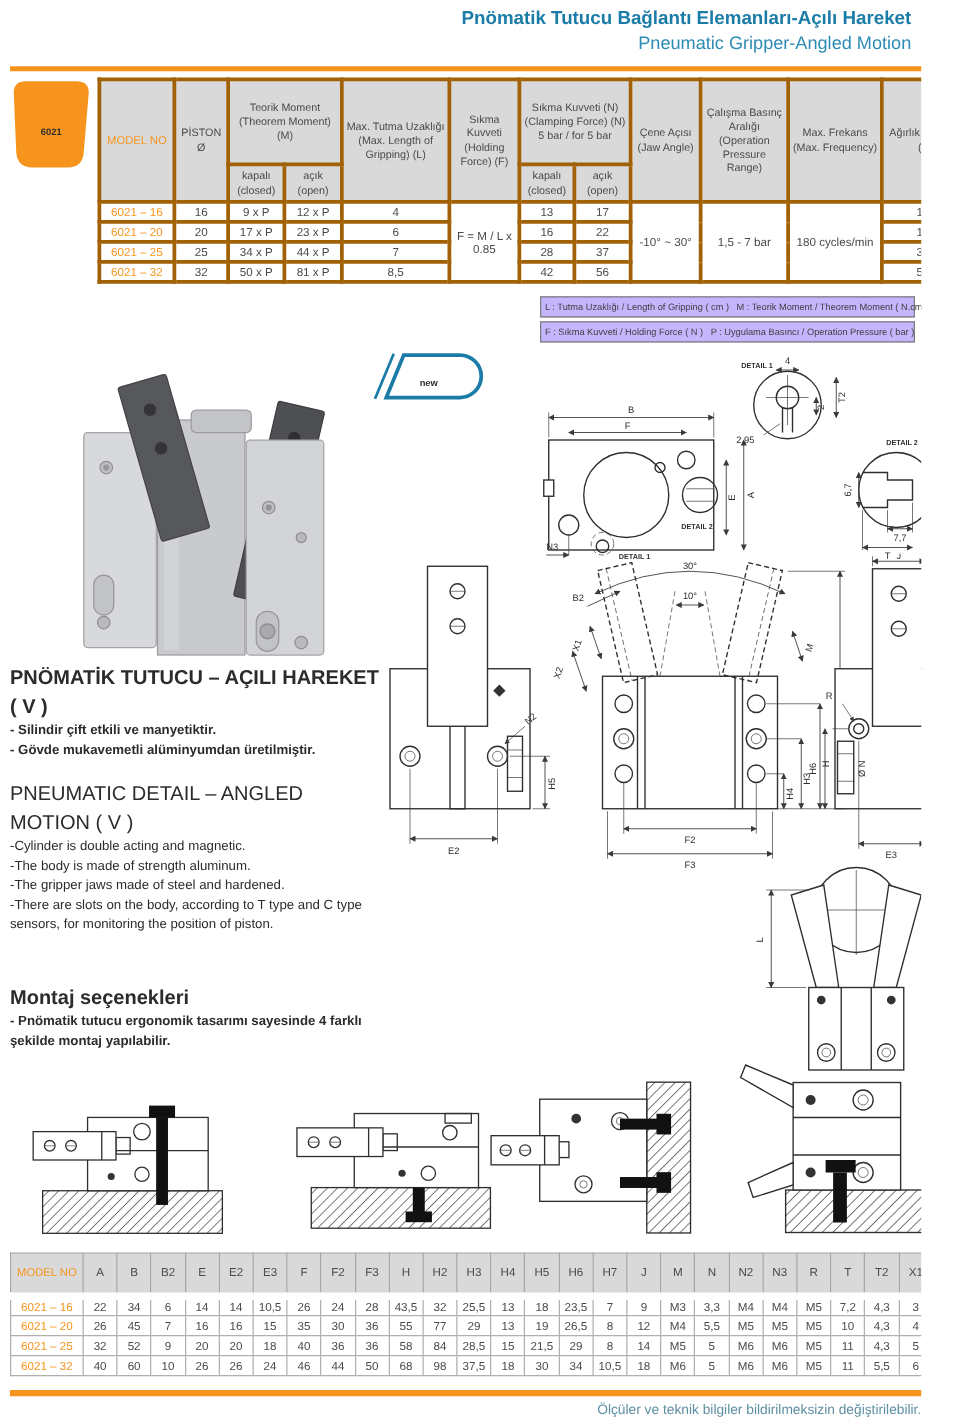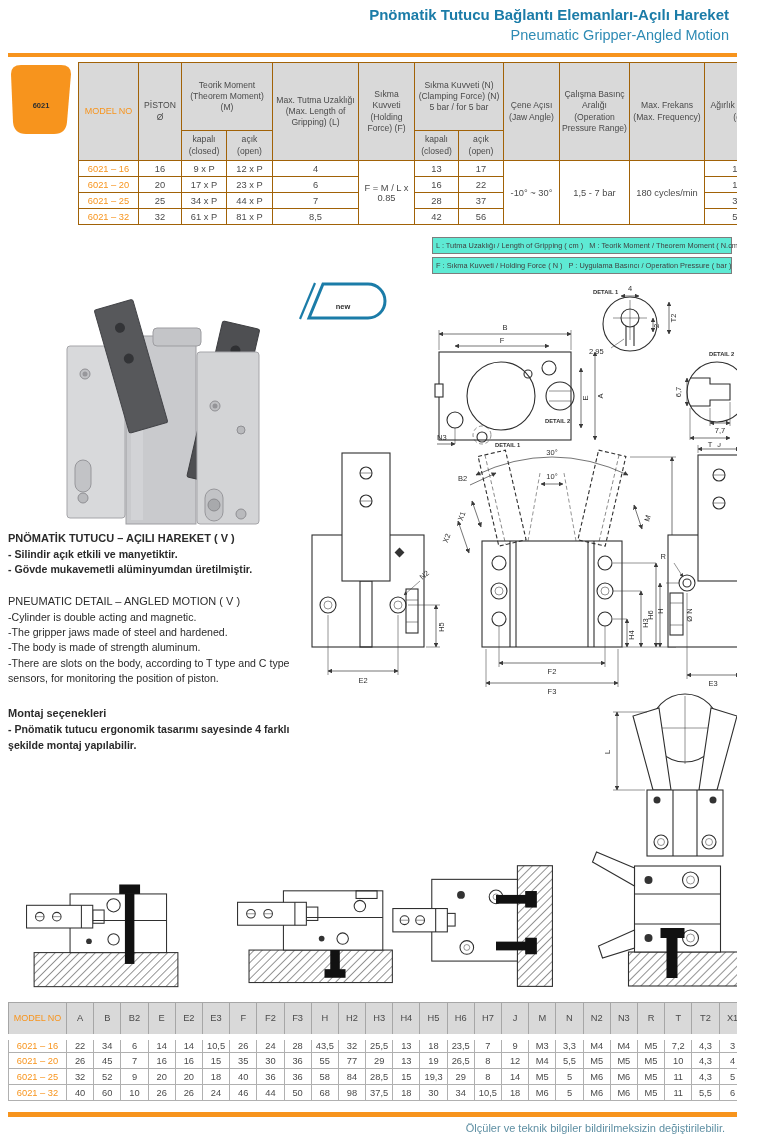--- a/index.html
+++ b/index.html
@@ -10,59 +10,59 @@
 
   
   .titles{right:8px;top:6px;text-align:right}
   .title-tr{font-size:15px;font-weight:bold;color:#1B7CA8}
   .title-en{font-size:14.5px;color:#2E8BB4;margin-top:4px}
   .rule{left:8px;width:765px;top:53px;height:4px;background:#F7941D}
 
   
   table{border-collapse:collapse;table-layout:fixed}
   .spec-table{left:78px;top:62px;width:697px}
-  .spec-table th,.spec-table td{border:1px solid #a16207;text-align:center;vertical-align:middle;overflow:hidden}
+  .spec-table th,.spec-table td{border:3px solid #a16207;text-align:center;vertical-align:middle;overflow:hidden}
   .spec-table th{background:#d9d9d9;font-weight:normal;font-size:8.6px;line-height:1.3;color:#4a4a4a;padding:1px 2px}
   .spec-table thead tr:nth-child(1){height:68px}
   .spec-table thead tr:nth-child(2){height:30px}
   .spec-table td{font-size:9.3px;height:16px;color:#4a4a4a;background:#fff;padding:0 1px}
   .spec-table .model-head{color:#F7941D;font-size:9px}
   .model-cell{color:#F7941D !important}
 
   
   .legend{right:5px;top:237px;width:300px;display:flex;flex-direction:column;gap:3px}
-  .legend-row{display:flex;border:1px solid #7d7d7d;background:#5eead4}
+  .legend-row{display:flex;border:1px solid #7d7d7d;background:#c4b5fd}
   .legend-item{font-size:7.4px;color:#3f3f3f;padding:3px 3px;white-space:nowrap;flex:1}
 
   
   .desc{left:8px;top:531px;width:302px}
   .desc .blk{margin-bottom:12px}
-  .desc .blk.gap{margin-top:20px}
-  .t{font-size:11px;line-height:1.45;color:#2b2b2b}
+  .desc .blk.gap{margin-top:40px}
+  .t{font-size:16px;line-height:1.45;color:#2b2b2b}
   .b{font-weight:bold}
   .desc-line{font-size:10.6px;line-height:1.45;color:#2b2b2b}
 
   
   svg text{font-family:"Liberation Sans",sans-serif;font-size:7.5px;fill:#2f2f2f}
   svg .lbl-sm{font-size:5.8px;font-weight:bold}
   .out{stroke:#2f2f2f;stroke-width:1.1;fill:#fff}
   .out2{stroke:#2f2f2f;stroke-width:1.1;fill:none}
   .dim{stroke:#3a3a3a;stroke-width:0.7;fill:none}
   .thin{stroke:#3a3a3a;stroke-width:0.55;fill:none}
   .dash{stroke-dasharray:4 2.5}
 
   
   .dim-table{left:8px;top:1002px;width:766px}
   .dim-table th{background:#d9d9d9;border:1px solid #a6a6a6;border-bottom:6px solid #fff;font-weight:normal;font-size:9.3px;color:#4a4a4a;height:34px;vertical-align:middle}
   .dim-table th.model-col{width:58px;color:#F7941D;font-size:9px}
   .dim-table td{border:1px solid #b0b0b0;font-size:9.3px;height:16px;text-align:center;color:#4a4a4a;background:#fff}
 
   
   .footer-rule{left:8px;width:766px;top:1112px;height:5px;background:#F7941D}
-  .footer-note{right:12px;top:1122px;font-size:11px;color:#5E8FA3}
+  .footer-note{right:0;top:1122px;font-size:11px;color:#5E8FA3}
 </style>
 </head>
 <body>
 
 <div class="page">
 
   <svg width="0" height="0" style="position:absolute">
     <defs>
       <marker id="arw" viewBox="0 0 10 10" refX="9" refY="5" markerWidth="7" markerHeight="7" orient="auto-start-reverse">
         <path d="M0,0 L10,5 L0,10 z" fill="#3a3a3a"></path>
@@ -151,21 +151,21 @@
         <td>34 x P</td>
         <td>44 x P</td>
         <td>7</td>
         <td>28</td>
         <td>37</td>
         <td>327</td>
       </tr>
       <tr>
         <td class="model-cell">6021 – 32</td>
         <td>32</td>
-        <td>61 x P</td>
+        <td>50 x P</td>
         <td>81 x P</td>
         <td>8,5</td>
         <td>42</td>
         <td>56</td>
         <td>525</td>
       </tr>
     </tbody>
   </table>
 
   <div class="abs legend">
@@ -431,28 +431,28 @@
       <circle cx="124" cy="152" r="3.5" class="thin"></circle>
     <line x1="28" y1="22" x2="62" y2="22" class="thin"></line>
     <line x1="28" y1="100" x2="60" y2="100" class="thin"></line>
     <line x1="32" y1="22" x2="32" y2="100" class="dim" marker-start="url(#arw)" marker-end="url(#arw)"></line>
     <text transform="rotate(-90 25 62)" x="25" y="62" text-anchor="middle">L</text>
   </svg>
 
   <div class="abs desc">
     <div class="blk">
       <div class="t b">PNÖMATİK TUTUCU – AÇILI HAREKET  ( V )</div>
-      <div class="desc-line b">- Silindir açık etkili ve manyetiktir.</div>
+      <div class="desc-line b">- Silindir çift etkili ve manyetiktir.</div>
       <div class="desc-line b">- Gövde mukavemetli alüminyumdan üretilmiştir.</div>
     </div>
     <div class="blk" style="margin-top:16px">
       <div class="t">PNEUMATIC DETAIL – ANGLED MOTION  ( V )</div>
       <div class="desc-line">-Cylinder is double acting and magnetic.</div>
+      <div class="desc-line">-The body is made of strength aluminum.</div>
       <div class="desc-line">-The gripper jaws made of steel and hardened.</div>
-      <div class="desc-line">-The body is made of strength aluminum.</div>
       <div class="desc-line">-There are slots on the body, according to T type and C type sensors, for monitoring the position of piston.</div>
     </div>
     <div class="blk gap">
       <div class="t b">Montaj seçenekleri</div>
       <div class="desc-line b">- Pnömatik tutucu ergonomik tasarımı sayesinde  4 farklı şekilde montaj yapılabilir.</div>
     </div>
   </div>
 
   <svg class="abs" style="left:20px;top:858px" width="172" height="140" viewBox="0 0 180 148">
     <rect x="14" y="100" width="152" height="36" fill="url(#hatch)" stroke="#2f2f2f" stroke-width="1.1"></rect>
@@ -625,21 +625,21 @@
           <td>20</td>
           <td>20</td>
           <td>18</td>
           <td>40</td>
           <td>36</td>
           <td>36</td>
           <td>58</td>
           <td>84</td>
           <td>28,5</td>
           <td>15</td>
-          <td>19,3</td>
+          <td>21,5</td>
           <td>29</td>
           <td>8</td>
           <td>14</td>
           <td>M5</td>
           <td>5</td>
           <td>M6</td>
           <td>M6</td>
           <td>M5</td>
           <td>11</td>
           <td>4,3</td>

